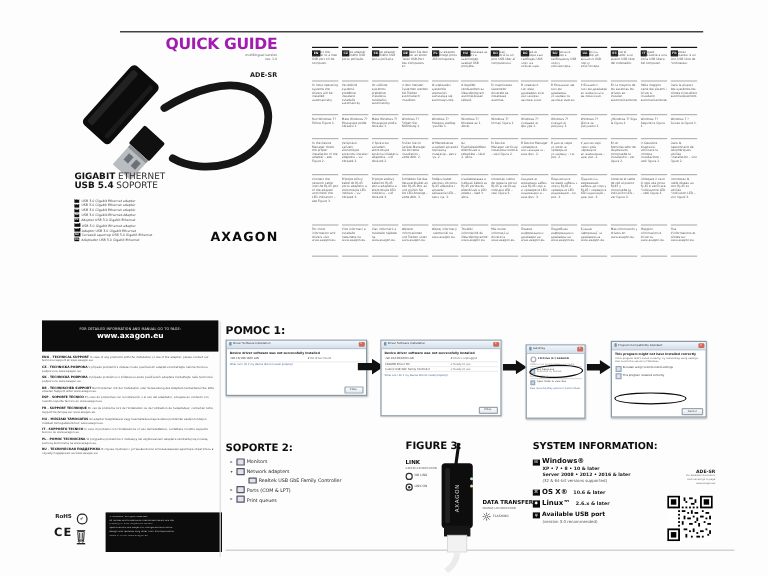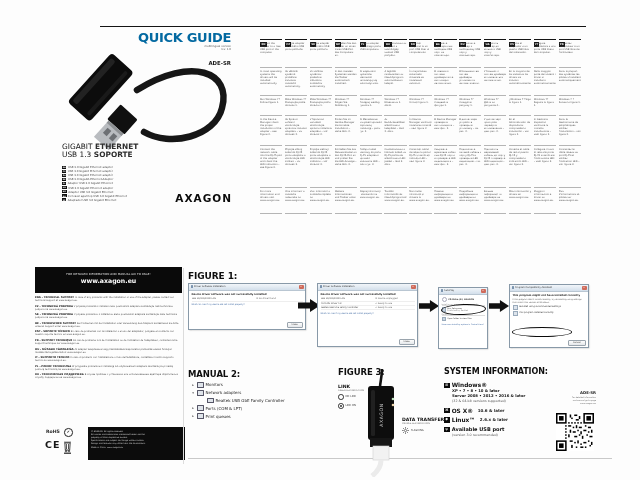--- a/index.html
+++ b/index.html
@@ -3,25 +3,25 @@
 <meta charset="utf-8">
 <style>
   html,body{margin:0;padding:0;background:#fff;}
   #canvas{position:relative;width:640px;height:480px;background:#fdfdfd;overflow:hidden;
           font-family:"DejaVu Sans",sans-serif;color:#222;}
   .abs{position:absolute;}
 
   
   .topline{left:100px;top:26px;width:486px;height:1.3px;background:#141414;}
   .p1-head{left:100px;top:31px;width:131px;text-align:right;}
-  .p1-qg{font-size:13px;font-weight:900;letter-spacing:-0.3px;color:#0369a1;line-height:14px;}
+  .p1-qg{font-size:13px;font-weight:900;letter-spacing:-0.3px;color:#a21caf;line-height:14px;}
   .p1-sub{font-size:2.7px;color:#555;line-height:3.4px;}
   .p1-model{margin-top:8px;font-size:5.4px;font-weight:700;color:#1c1c1c;}
   .p1-prodtitle{left:62px;top:143px;font-size:7.4px;line-height:8.2px;color:#141414;white-space:nowrap;}
-  .tb{font-weight:400;} .tl{font-weight:700;color:#2e2e2e;margin-top:43px;}
+  .tb{font-weight:700;} .tl{font-weight:400;color:#2e2e2e;margin-top:43px;}
   #lang-list{left:62px;top:165px;width:108px;}
   .lang-line{display:flex;align-items:center;gap:1.5px;height:4.1px;font-size:2.7px;color:#4a4a4a;white-space:nowrap;}
   .lcode{background:#101010;color:#fff;font-size:1.9px;font-weight:700;padding:.3px .8px;line-height:2.4px;flex:none;}
   .p1-brand{left:150px;top:192px;width:82px;text-align:right;font-size:10.5px;font-weight:900;letter-spacing:1px;color:#0b0b0b;}
   #lang-table{left:260px;top:30px;width:326px;display:flex;gap:2.6px;}
   .tcol{width:22.3px;flex:none;}
   .thead{height:9px;border-bottom:1px solid #141414;}
   .tbox{display:inline-block;background:#101010;color:#fff;font-size:2.6px;font-weight:700;padding:.8px 1.4px;line-height:3px;}
   .tcell{font-size:2.45px;line-height:3.05px;color:#555;border-bottom:.5px solid #b5b5b5;
          padding-top:1.6px;overflow:hidden;box-sizing:border-box;}
@@ -135,21 +135,21 @@
       <rect x="51" y="56" width="23" height="20" rx="1.5" fill="#101010"></rect>
       <rect x="53" y="76" width="20" height="22" fill="#b9bcc0"></rect>
       <rect x="53" y="76" width="20" height="3" fill="#8e9194"></rect>
       <rect x="57" y="82" width="5" height="7" fill="#6d7074"></rect>
       <rect x="65" y="82" width="5" height="7" fill="#6d7074"></rect>
     </g>
   </svg>
 
   <div class="abs p1-prodtitle">
     <div><span class="tb">GIGABIT</span><span class="tl"> ETHERNET</span></div>
-    <div><span class="tb">USB 1.3</span><span class="tl"> SOPORTE</span></div>
+    <div><span class="tb">USB 5.4</span><span class="tl"> SOPORTE</span></div>
   </div>
 
   <div class="abs" id="lang-list">
       <div class="lang-line">
         <span class="lcode">EN</span>
         <span class="ltext">USB 3.0 Gigabit Ethernet adapter</span>
       </div>
       <div class="lang-line">
         <span class="lcode">CZ</span>
         <span class="ltext">USB 3.0 Gigabit Ethernet adaptér</span>
@@ -345,21 +345,21 @@
         <div class="copyline">property of their respective owners.</div>
         <div class="copyline">Specifications are subject to change without notice.</div>
         <div class="copyline">Design and features may differ from the illustrations.</div>
         <div class="copyline">Made in China. www.axagon.eu</div>
       </div>
     </div>
 
   <div class="abs vline"></div>
   <div class="abs hline2"></div>
 
-  <div class="abs fig-title f1-title">FIGURE 1:</div>
+  <div class="abs fig-title f1-title">POMOC 1:</div>
 
   <div class="dlg" style="left:188px;top:283px;width:118px;height:47px;">
     <div class="dlg-tb">
       <span class="dlg-tico"></span>
       <span class="dlg-ttl">Driver Software Installation</span>
       <span class="dlg-x">×</span>
     </div>
     <div class="dlg-body">
       <div class="dlg-msg">Device driver software was not successfully installed</div>
       <div id="rows-d1">
@@ -454,21 +454,21 @@
       </div>
       <div class="opt-row">
         <span class="opt-ico"></span>
         <span>This program installed correctly</span>
       </div>
       <span class="dlg-btn">Cancel</span>
       <div class="ellipse" style="left:2px;top:35.5px;width:58px;height:7.5px;"></div>
     </div>
   </div>
 
-  <div class="abs fig-title f2-title">MANUAL 2:</div>
+  <div class="abs fig-title f2-title">SOPORTE 2:</div>
   <div class="abs" id="tree">
       <div class="trow">
         <span class="tcaret">▸</span>
         <span class="t-ico"></span>
         <span class="tlabel">Monitors</span>
       </div>
       <div class="trow">
         <span class="tcaret">▾</span>
         <span class="t-ico"></span>
         <span class="tlabel">Network adapters</span>

